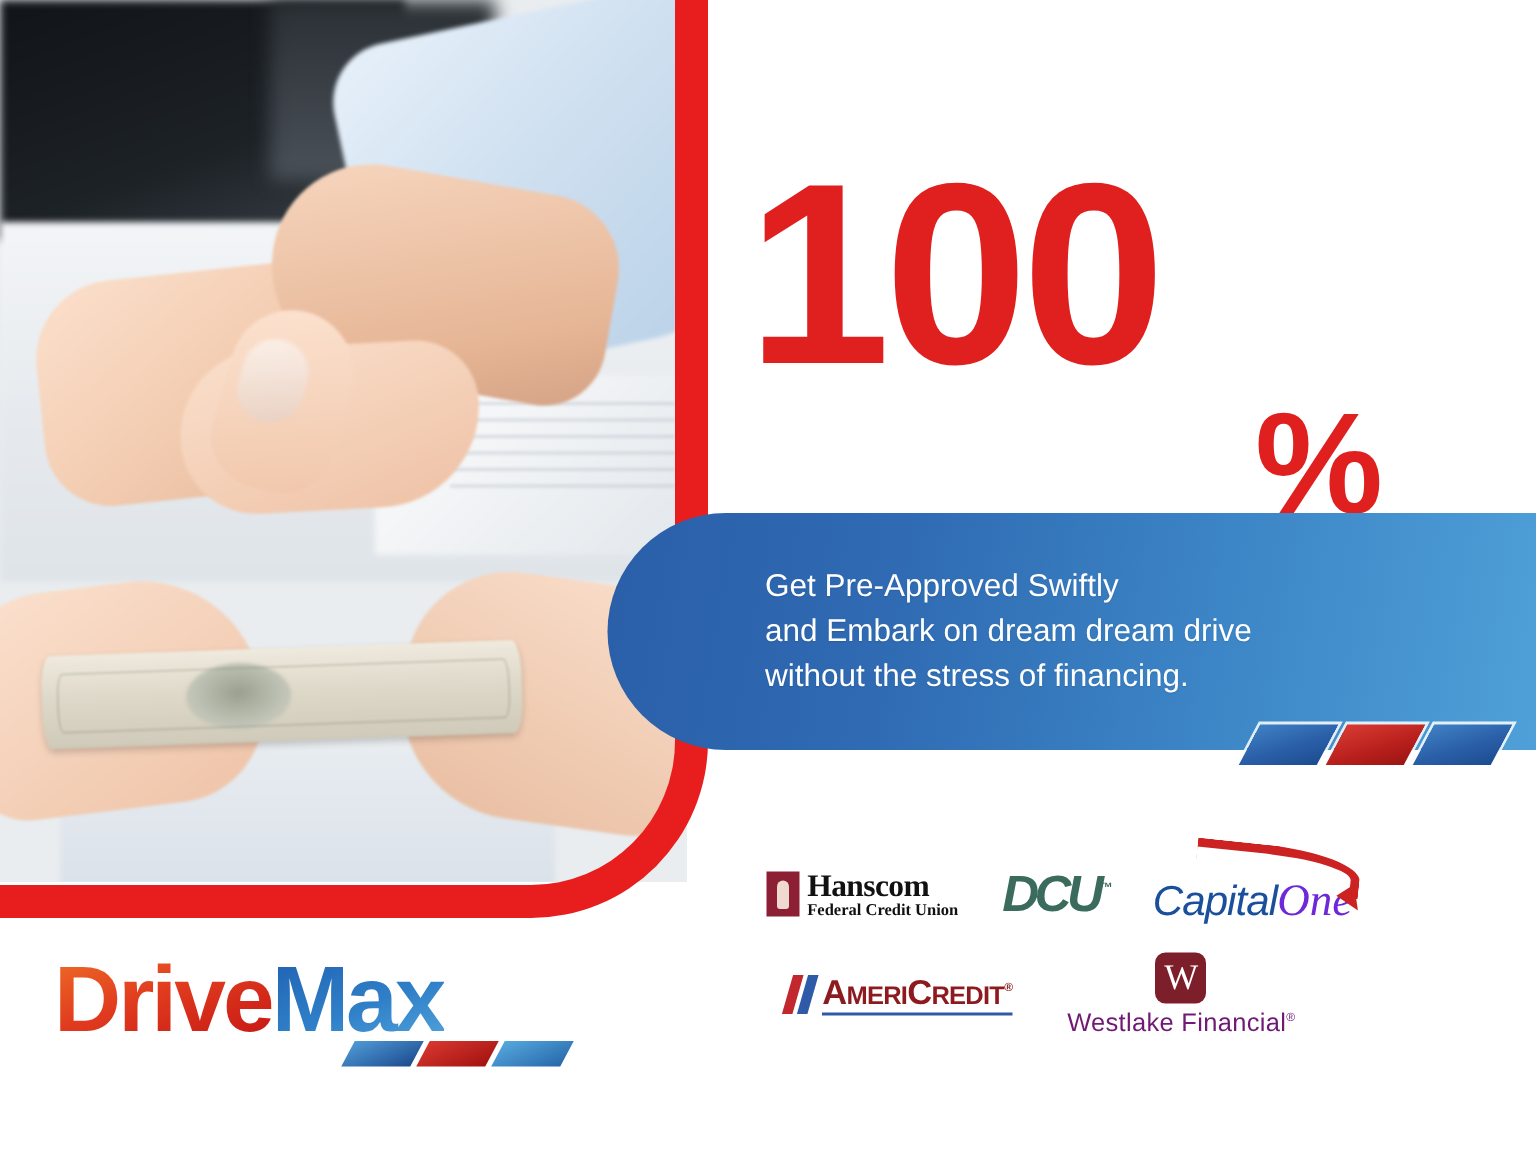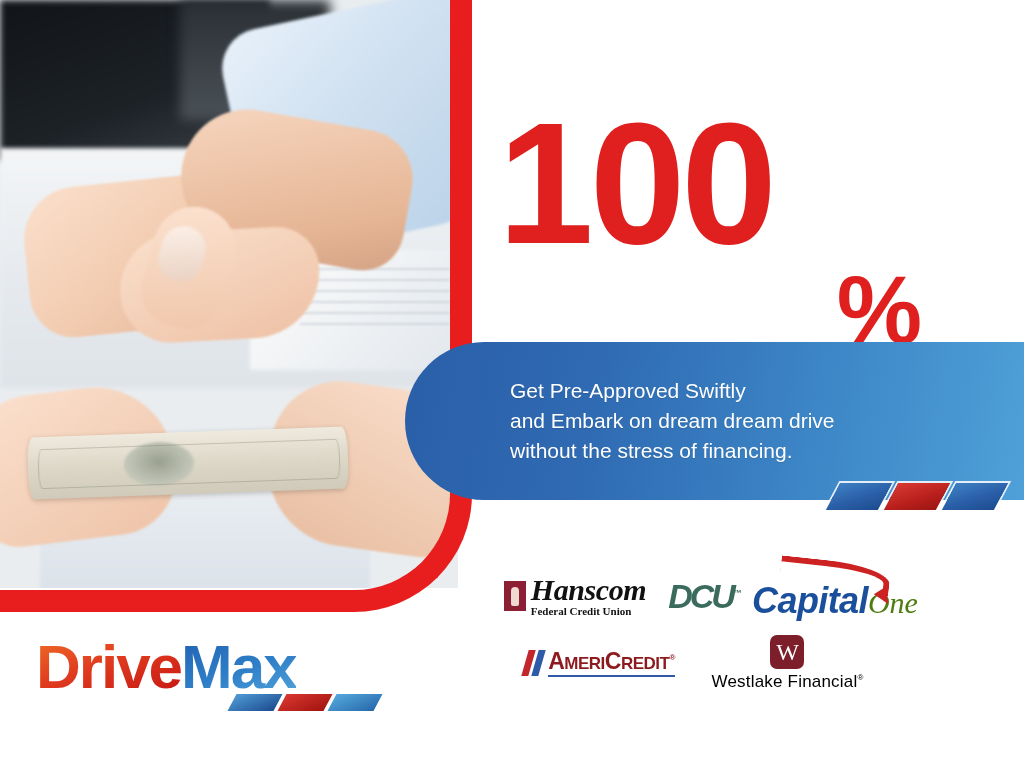--- a/index.html
+++ b/index.html
@@ -158,37 +158,37 @@
   .lcell{ display:flex; align-items:center; justify-content:center; }
 
   
   .hanscom{ display:flex; align-items:center; gap:5px; }
   .hanscom-mark{
     width:22px; height:30px; background:#8c1f33; position:relative; flex:none;
     display:flex; align-items:center; justify-content:center;
   }
   .hanscom-mark:after{ content:""; width:8px; height:19px; background:#f0d9cf; border-radius:4px 4px 2px 2px; }
   .hanscom-txt{ font-family:"Liberation Serif", serif; color:#111; line-height:1; }
-  .hanscom-txt .t1{ font-size:30px; font-weight:bold; letter-spacing:-.4px; display:block;font-style:italic; }
+  .hanscom-txt .t1{ font-size:21px; font-weight:bold; letter-spacing:-.4px; display:block; }
   .hanscom-txt .t2{ font-size:11px; font-weight:bold; display:block; margin-top:1px; }
 
   
   .dcu{
     font-size:34px; font-weight:bold; color:#3a6b5c; font-style:italic;
     letter-spacing:-3px; position:relative;
   }
   .dcu sup{ font-size:9px; font-style:normal; letter-spacing:0; vertical-align:super; }
 
   
   .ally{ font-size:36px; font-weight:bold; color:#6a2a82; letter-spacing:-1px; line-height:1; }
 
   
   .capone{ position:relative; line-height:1; padding-top:10px; }
-  .capone .c1{ font-size:36px; font-weight:bold; font-style:italic; color:#1a4f9c; letter-spacing:-.6px; }
-  .capone .c2{ font-family:"Liberation Serif", serif; font-size:30px; color:#4d7c0f; font-style:italic; }
+  .capone .c1{ font-size:28px; font-weight:normal; font-style:italic; color:#1a4f9c; letter-spacing:-.6px; }
+  .capone .c2{ font-family:"Liberation Serif", serif; font-size:30px; color:#6d28d9; font-style:italic; }
   .capone .swoosh{
     position:absolute; left:28px; top:-12px; width:110px; height:30px;
     border-top:6px solid #cc2222; border-right:6px solid #cc2222;
     border-radius:0 60% 0 0; transform:rotate(6deg);
   }
   .capone .swoosh:after{
     content:""; position:absolute; right:-10px; top:18px; width:0; height:0;
     border-left:16px solid #cc2222; border-top:7px solid transparent; border-bottom:7px solid transparent;
     transform:rotate(52deg);
   }
@@ -204,21 +204,21 @@
   .ac-text .w small{ font-size:17px;margin-top:40px; }
   .ac-text sup{ font-size:8px; vertical-align:super; }
   .ac-rule{ height:2px; background:#2e5aa8; margin-top:2px; }
 
   
   .westlake{ text-align:center; }
   .wl-sq{
     width:34px; height:34px; background:#7d1f2b; border-radius:7px; margin:0 auto 3px;
     color:#fff; font-family:"Liberation Serif", serif; font-size:24px; line-height:34px; text-align:center;
   }
-  .wl-name{ font-size:17px; color:#000000; letter-spacing:.2px; }
+  .wl-name{ font-size:17px; color:#701a75; letter-spacing:.2px; }
   .wl-name sup{ font-size:8px; vertical-align:super; }
 
   
   .servicecu{ text-align:center; line-height:1; }
   .sc1{ font-size:24px; font-weight:bold; font-style:italic; color:#e02020; letter-spacing:.6px; }
   .sc1 sup{ font-size:8px; vertical-align:super; font-style:normal; }
   .sc2{ font-size:15px; font-weight:bold; font-style:italic; color:#1b3a6b; letter-spacing:.4px; margin-top:2px; }
   .sc3{ color:#cc1f1f; font-size:15px; letter-spacing:3px; margin-top:1px; }
 </style>
 </head>

